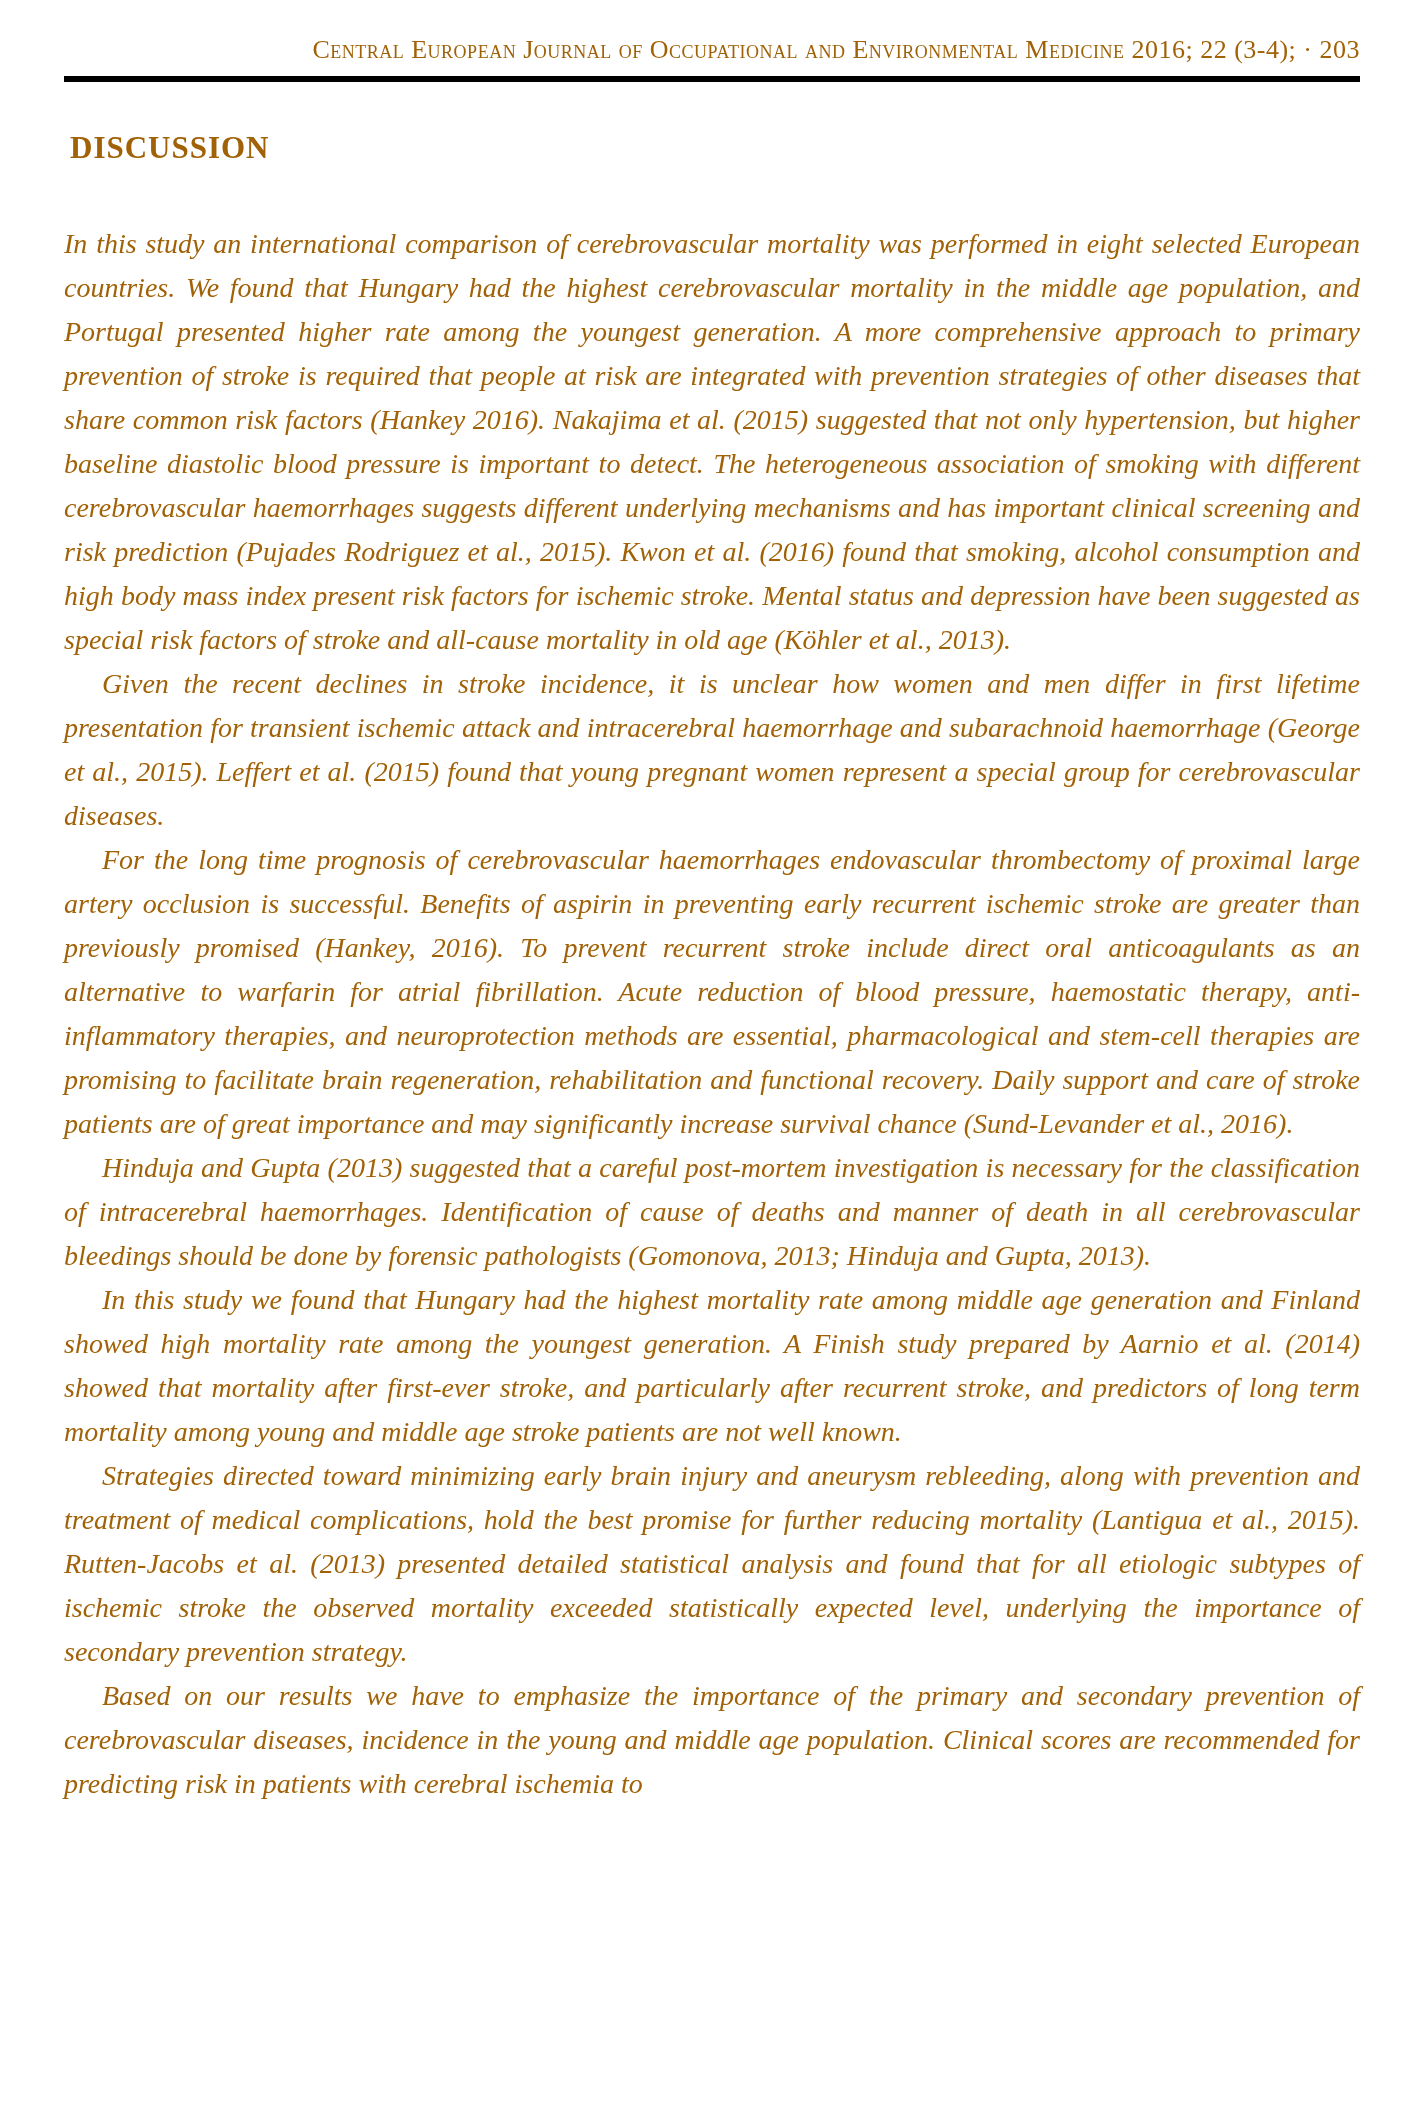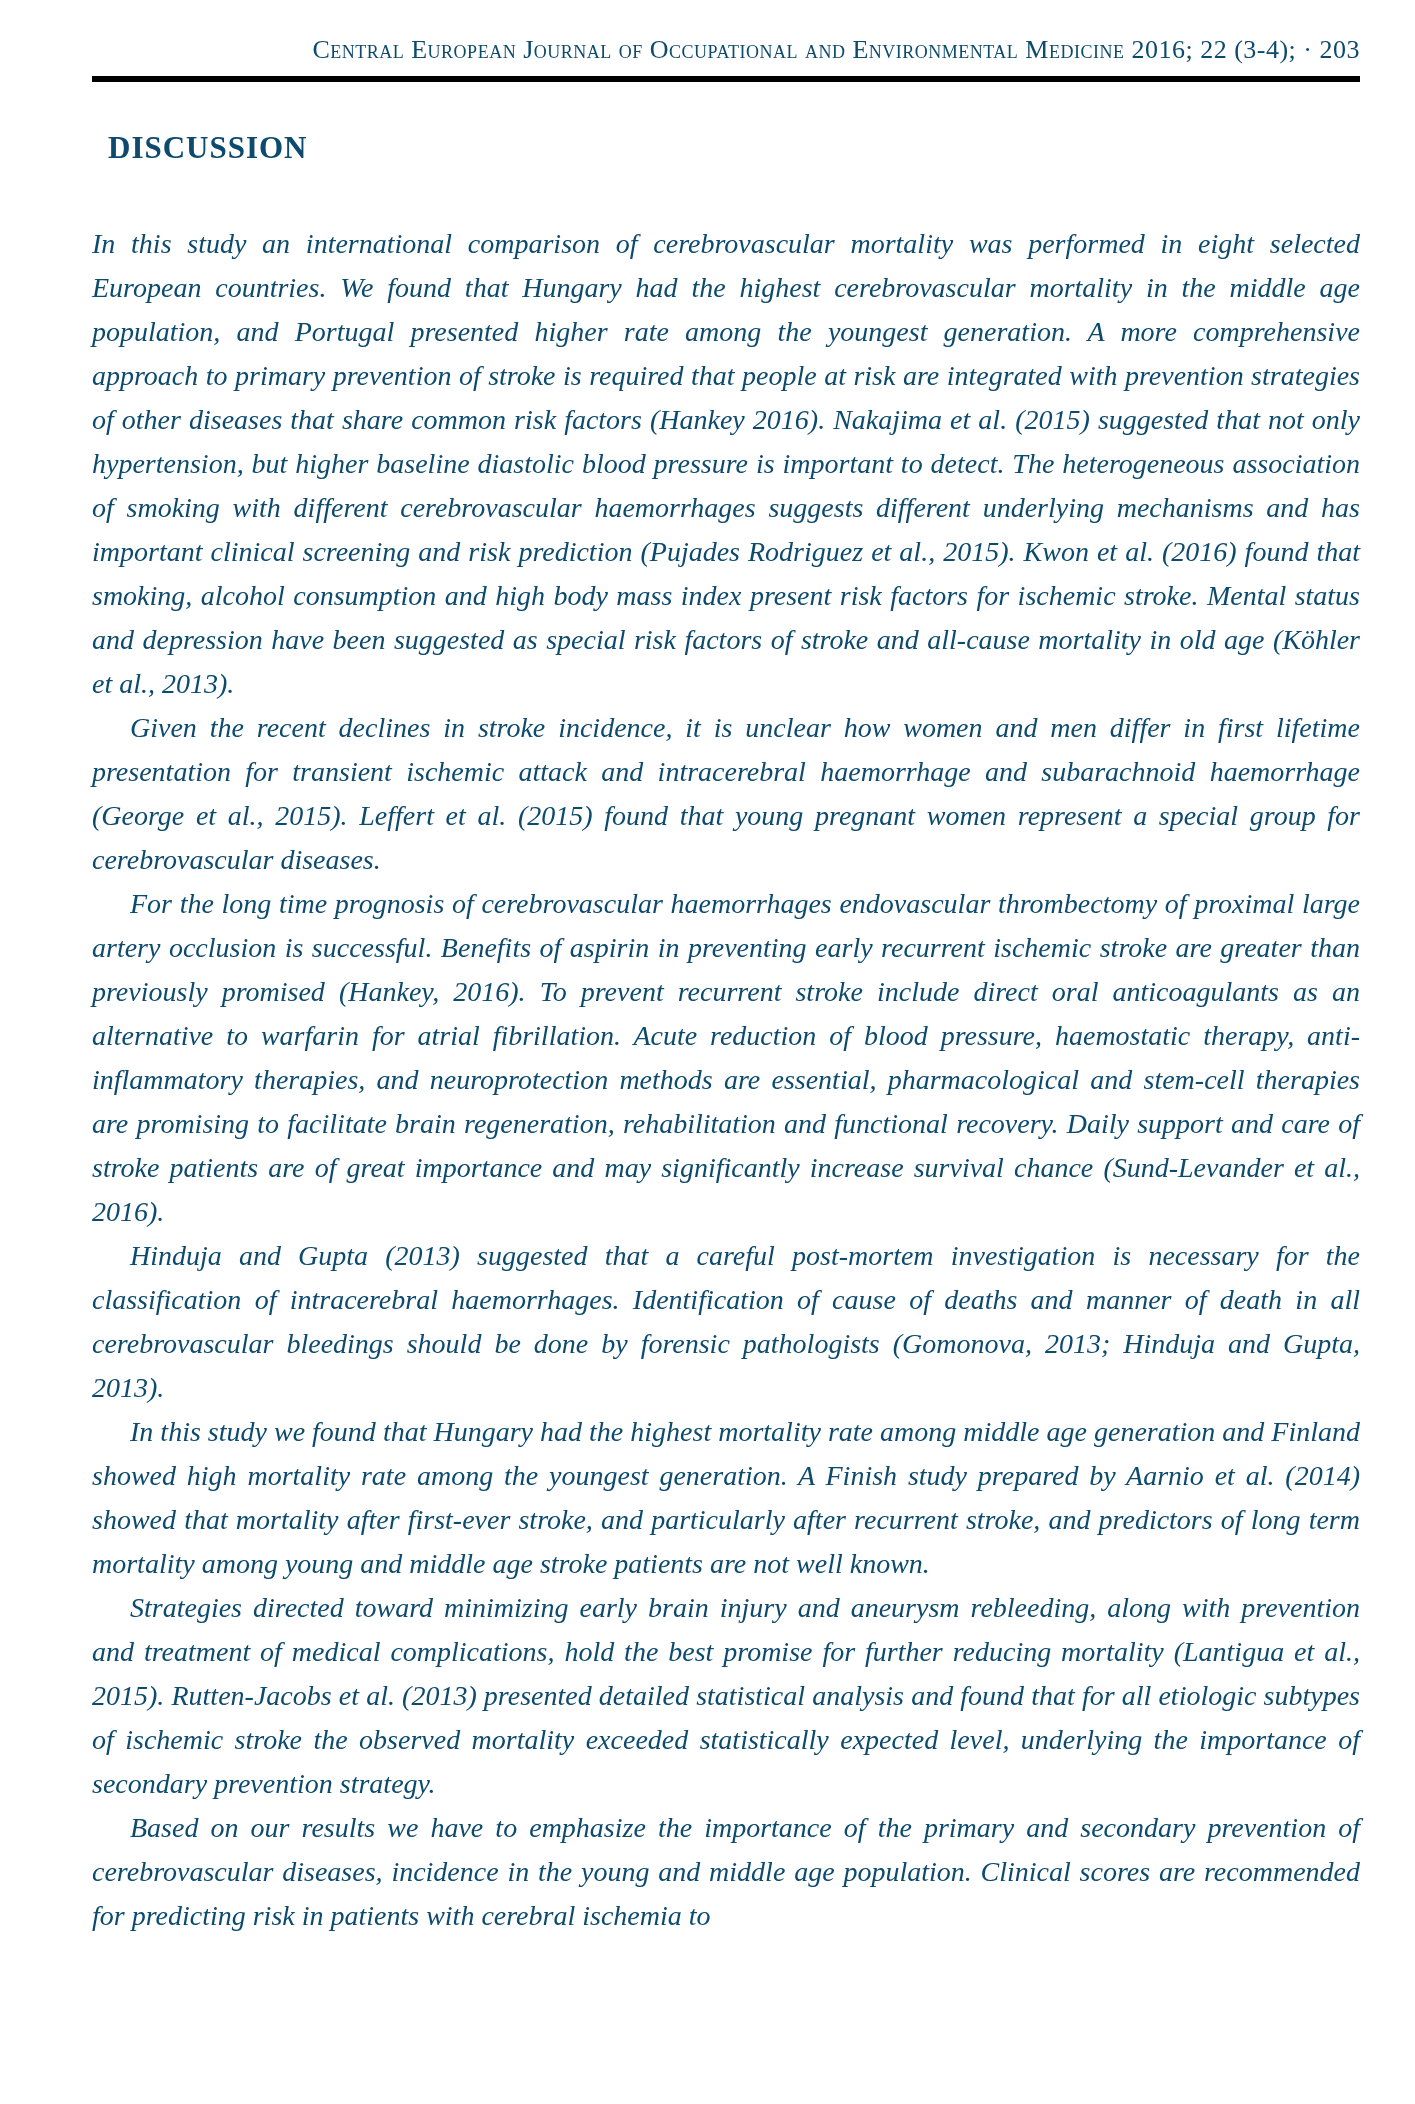--- a/index.html
+++ b/index.html
@@ -6,41 +6,41 @@
     margin: 0;
     padding: 0;
     background: #ffffff;
   }
   .page {
     position: relative;
     box-sizing: border-box;
     width: 1415px;
     height: 2104px;
     background: #ffffff;
-    color: #0c4a6e;
+    color: #a16207;
     font-family: "Liberation Serif", serif;
-    padding: 34px 55px 0 92px;
+    padding: 34px 55px 0 64px;
     overflow: hidden;
   }
   .running-head {
     text-align: right;
     font-variant: small-caps;
     font-size: 26px;
     line-height: 1.25;
     letter-spacing: 0.5px;
     white-space: nowrap;
   }
   .header-rule {
     margin-top: 9px;
     height: 6px;
     background: #000000;
     border: none;
   }
   .section-heading {
-    margin: 48px 0 0 16px;
+    margin: 48px 0 0 6px;
     font-size: 31px;
     font-weight: bold;
     letter-spacing: 1px;
   }
   .body-text {
     margin-top: 56px;
     font-style: italic;
   }
   .para {
     margin: 0;

